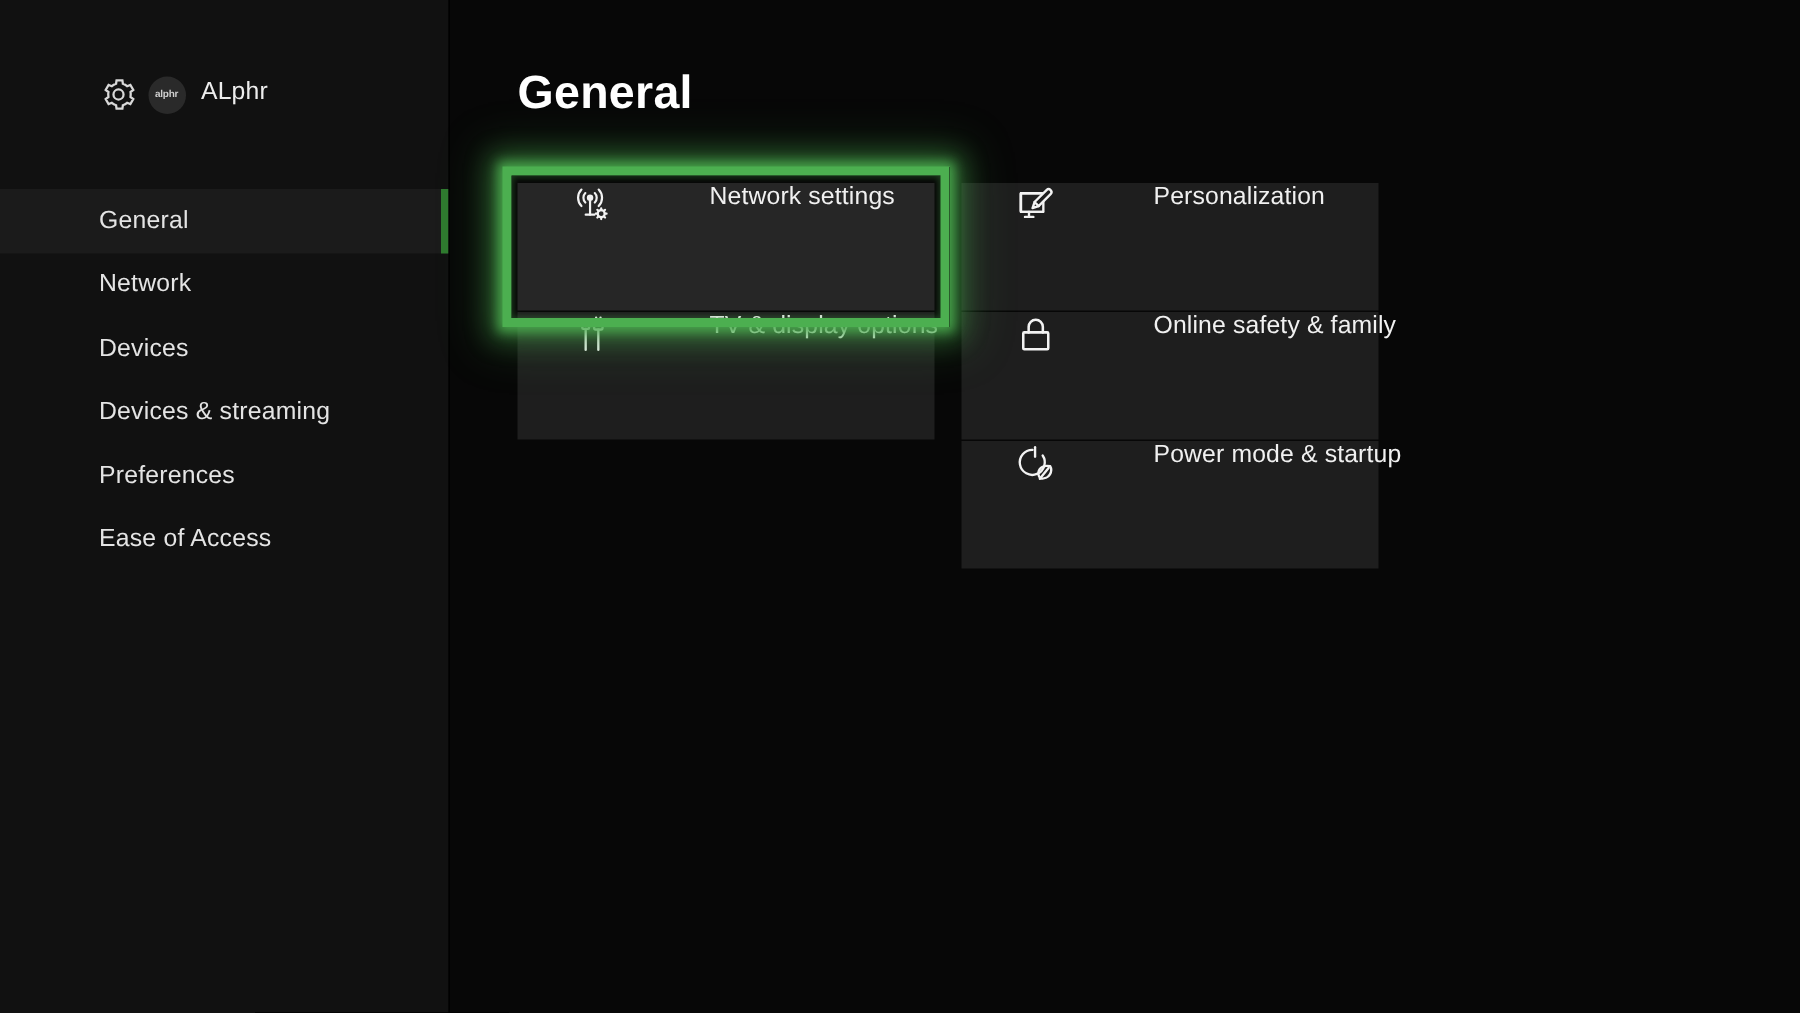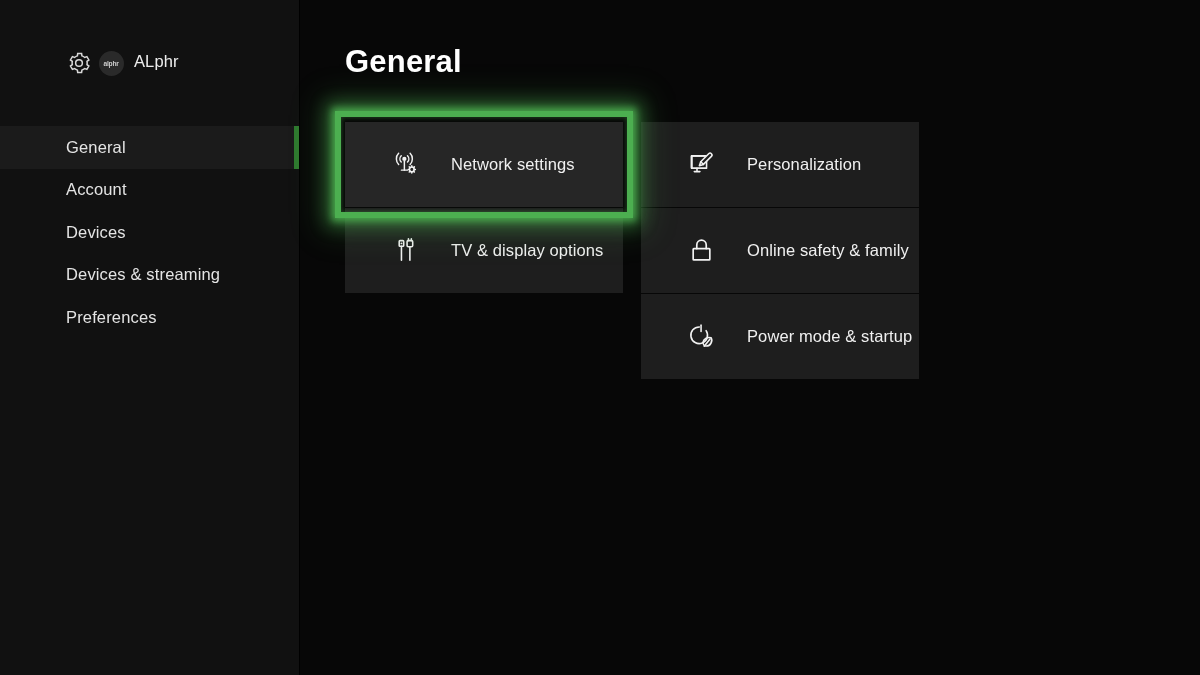--- a/index.html
+++ b/index.html
@@ -117,23 +117,23 @@
     display: flex;
     gap: 18px;
   }
   .tile-col { width: 278px; }
 
   .tile {
     position: relative;
     height: 85px;
     background: #1e1e1e;
     display: flex;
-    align-items: center;
-    padding-left: 45px;
+    padding-left: 34px;
     margin-bottom: 1px;
+    gap: 33px;
   }
   .tile .tile-icon {
     width: 30px;
     height: 30px;
     flex: 0 0 30px;
     color: #f2f2f2;
     display: flex;
     align-items: center;
     justify-content: center;
   }
@@ -188,30 +188,33 @@
       <span class="avatar-text">alphr</span>
     </span>
 
     <span class="gamertag">ALphr</span>
 
     <div class="nav-list">
       <div class="nav-item selected">
         <span>General</span>
       </div>
       <div class="nav-item">
-        <span>Account</span>
+        <span>Network</span>
       </div>
       <div class="nav-item">
         <span>Devices</span>
       </div>
       <div class="nav-item">
         <span>Devices &amp; streaming</span>
       </div>
       <div class="nav-item">
         <span>Preferences</span>
+      </div>
+      <div class="nav-item">
+        <span>Ease of Access</span>
       </div>
     </div>
   </div>
 
   <div class="sidebar-divider"></div>
 
   <div class="main">
 
     <div class="page-title">General</div>
 

